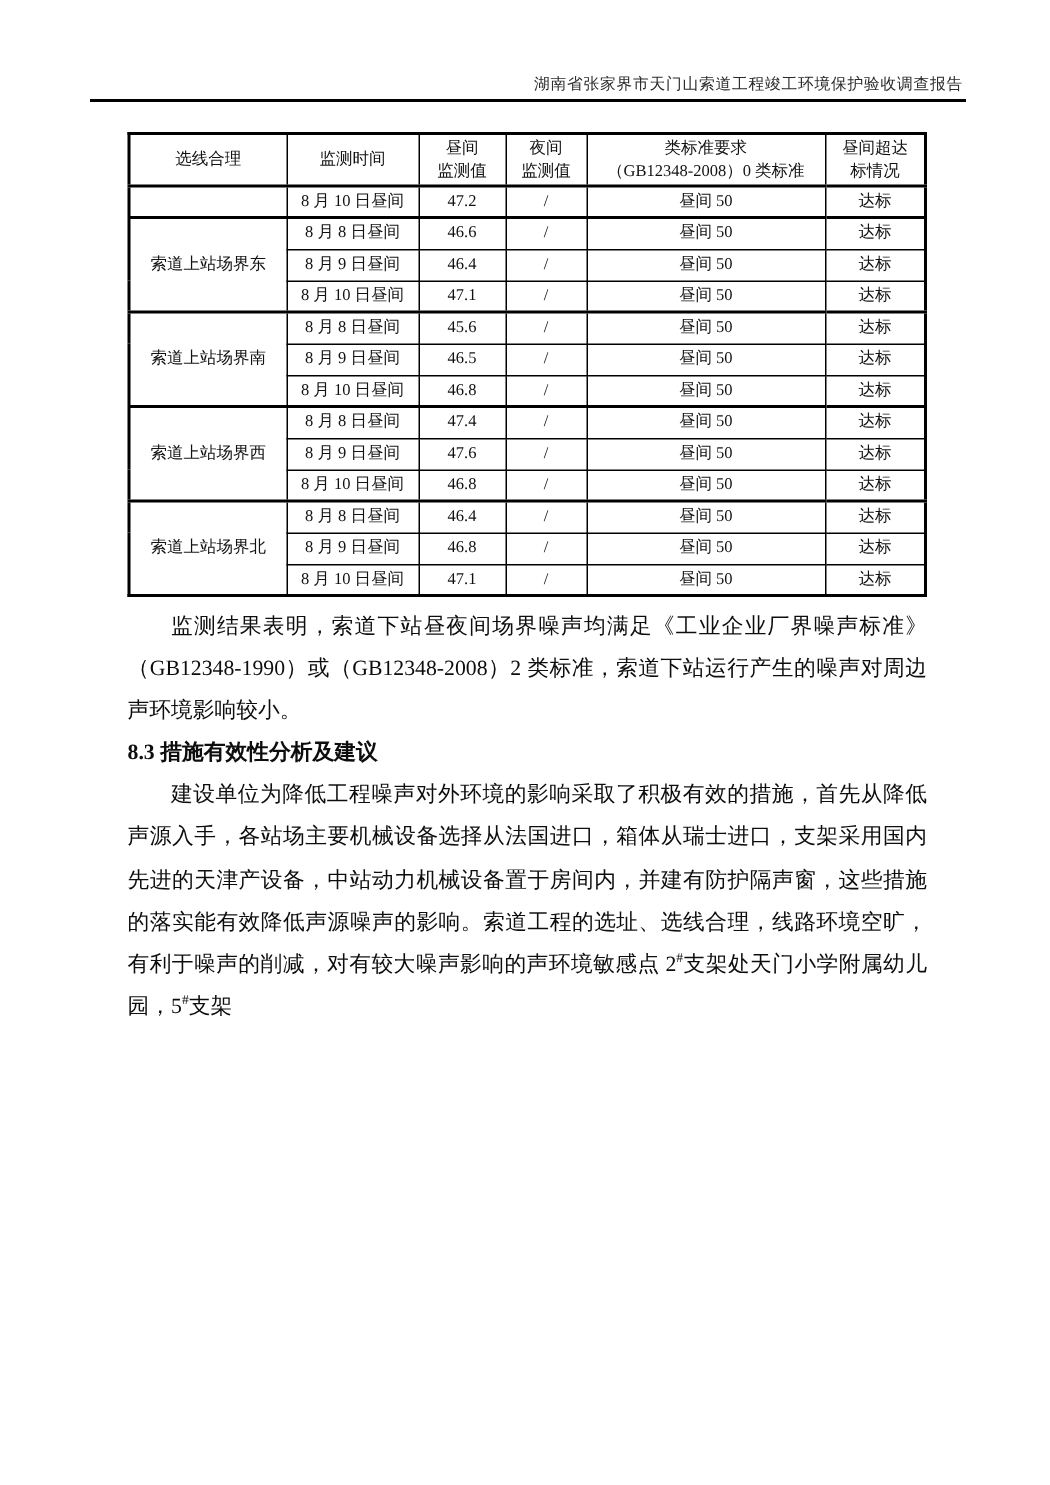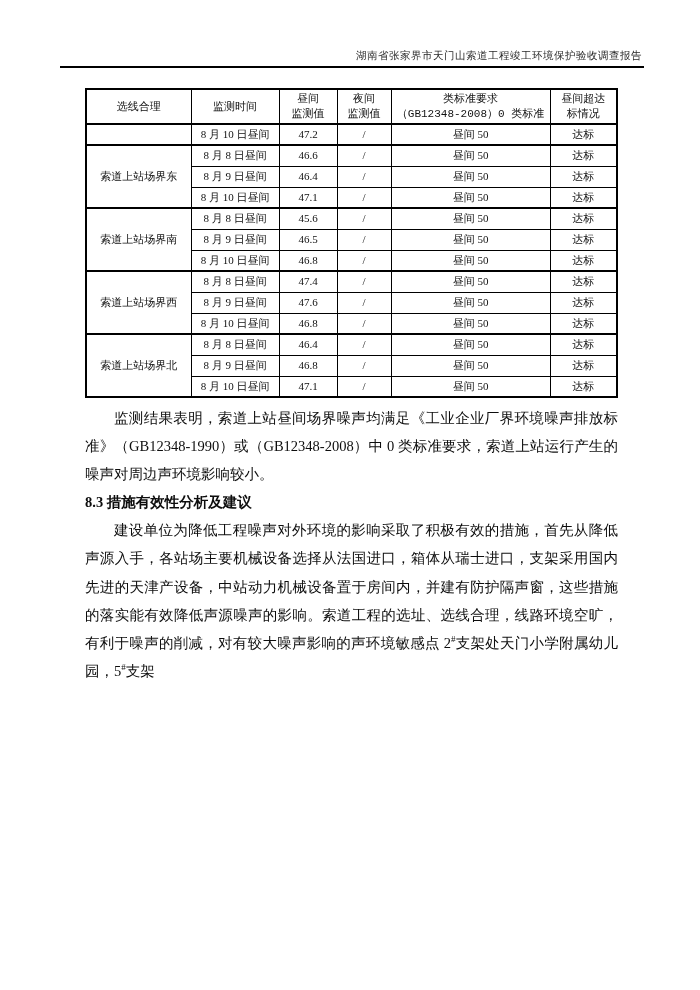--- a/index.html
+++ b/index.html
@@ -46,21 +46,21 @@
     text-align: center;
     vertical-align: middle;
     padding: 0 2px;
     font-weight: normal;
     line-height: 1.35;
     overflow: hidden;
   }
   .noise-table thead th { height: 35px; border-bottom: 2px solid #000; }
   .noise-table tbody td { height: 21px; }
   .noise-table tr.group-start td { border-top: 2px solid #000; }
-  .noise-table .hdr-line { display: block; font-family: Liberation Mono, monospace; }
+  .noise-table .hdr-line { display: block; }
   .body-text {
     position: absolute;
     top: 404px; left: 85px;
     width: 533px;
     font-size: 14.5px;
     line-height: 28.1px;
     text-align: justify;
     color: #0d0d0d;
   }
   .body-text p { margin: 0; text-indent: 2em; }
@@ -217,19 +217,19 @@
         <td>8 月 10 日昼间</td>
         <td>47.1</td>
         <td>/</td>
         <td>昼间 50</td>
         <td>达标</td>
       </tr>
     </tbody>
   </table>
 
   <div class="body-text">
-    <p>监测结果表明，索道上站昼间场界噪声均满足《工业企业厂界环境噪声排放标准》（GB12348-1990）或（GB12348-2008）中 0 类标准要求，索道上站运行产生的噪声对周边声环境影响较小。</p>
+    <p>监测结果表明，索道下站昼夜间场界噪声均满足《工业企业厂界噪声标准》（GB12348-1990）或（GB12348-2008）2 类标准，索道下站运行产生的噪声对周边声环境影响较小。</p>
     <h2>8.3 措施有效性分析及建议</h2>
     <p><span>建设单位为降低工程噪声对外环境的影响采取了积极有效的措施，首先从降低声源入手，各站场主要机械设备选择从法国进口，箱体从瑞士进口，支架采用国内先进的天津产设备，中站动力机械设备置于房间内，并建有防护隔声窗，这些措施的落实能有效降低声源噪声的影响。索道工程的选址、选线合理，线路环境空旷，有利于噪声的削减，对有较大噪声影响的声环境敏感点 2</span><sup>#</sup><span>支架处天门小学附属幼儿园，5</span><sup>#</sup><span>支架</span></p>
   </div>
 
 
 </div>
 
 </body></html>

